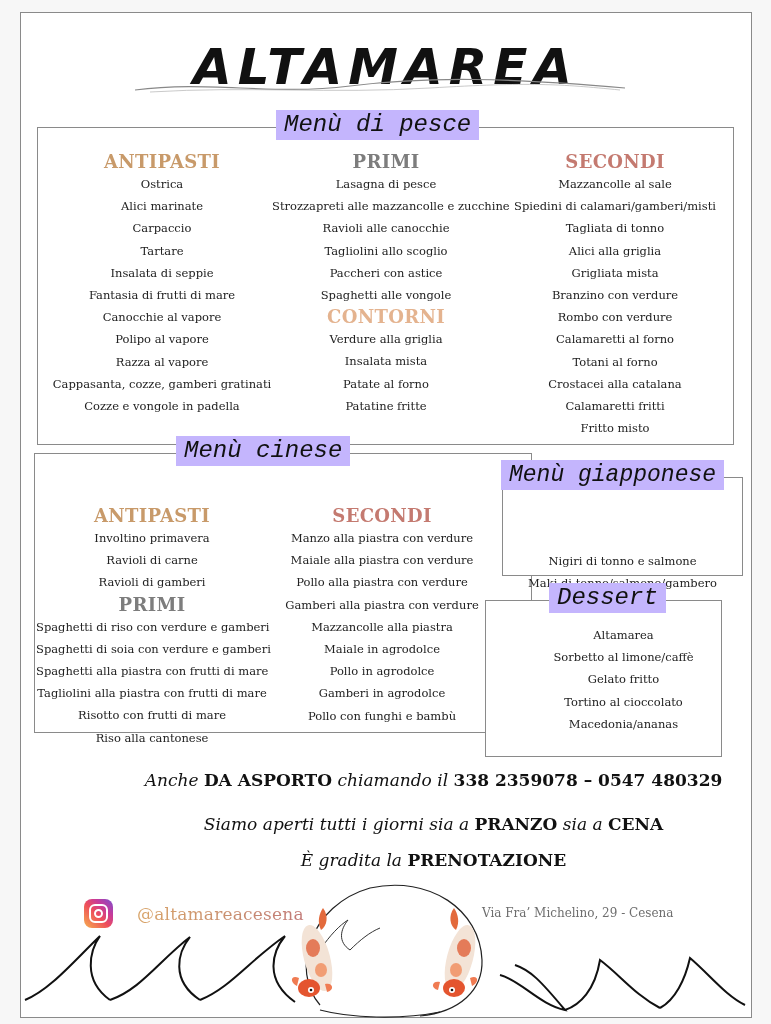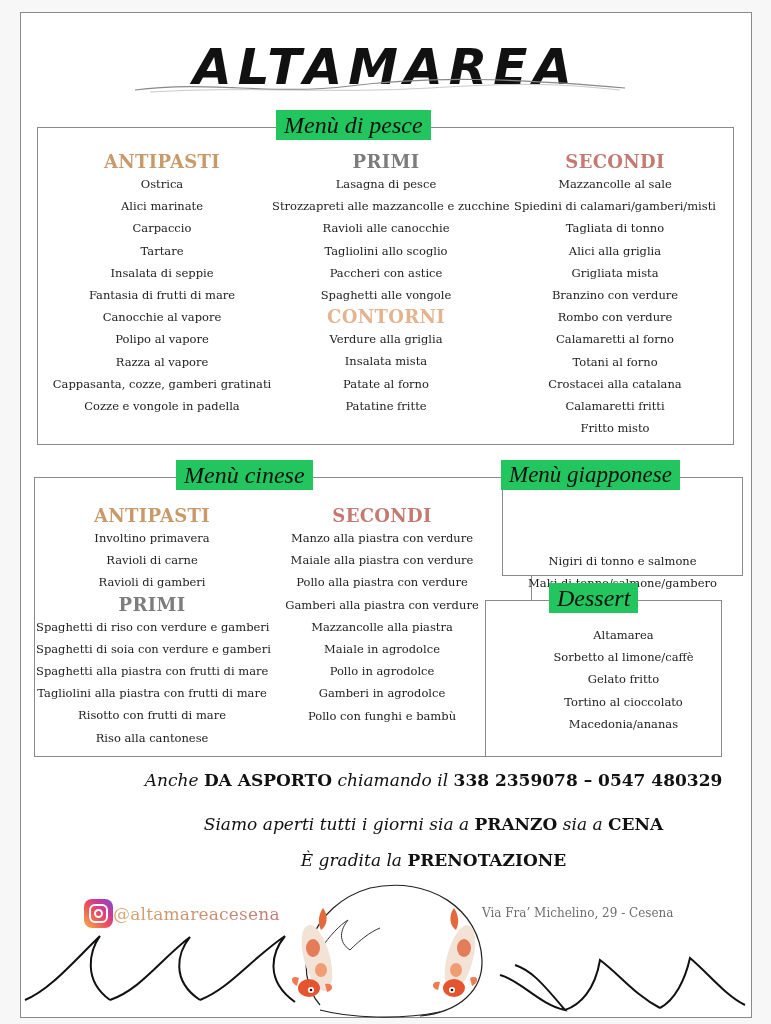--- a/index.html
+++ b/index.html
@@ -14,22 +14,22 @@
     position: absolute; left: 0; top: 38px; width: 771px; text-align: center;
     font-family: "DejaVu Sans", sans-serif; font-size: 50px; letter-spacing: 6px;
     font-style: italic; font-weight: bold; color: #111;
   }
   .brand-swoosh { position: absolute; left: 130px; top: 76px; width: 500px; height: 20px; }
 
   .box {
     position: absolute; border: 1.3px solid #8a8a8a; background: #fff;
   }
   .box-title {
-    position: absolute; top: -18px; background: #22c55e; padding: 0 8px;
-    font-family: Liberation Serif, serif; font-style: italic; font-size: 24px; color: #111;
+    position: absolute; top: -18px; background: #c4b5fd; padding: 0 8px;
+    font-family: Liberation Mono, monospace; font-style: italic; font-size: 24px; color: #111;
     line-height: 30px; white-space: nowrap;
   }
   .col {
     position: absolute; text-align: center;
     font-size: 11.5px; line-height: 22.2px; color: #222;
   }
   .col .item { display: block; white-space: nowrap; }
   .heading {
     display: block; font-weight: bold; 
     font-size: 18px; line-height: 22px; letter-spacing: 0.3px;
@@ -40,21 +40,21 @@
   .h-contorni { color: #e4b38f; }
 
   .info {
     position: absolute; left: 0; width: 771px; text-align: center;
     font-size: 17px; color: #111; white-space: nowrap; margin-left: 48px;
   }
   .info i { font-style: italic; font-weight: normal; }
   .info b { font-weight: bold; }
 
   .insta {
-    position: absolute; left: 84px; top: 899px; display: flex; align-items: center; gap: 0;
+    position: absolute; left: 84px; top: 899px; display: flex; align-items: center; gap: 24px;
   }
   .insta-icon {
     width: 29px; height: 29px; border-radius: 8px;
     background: linear-gradient(45deg, #f6b04f 0%, #ee4e5a 45%, #c73a9a 70%, #7a4fcf 100%);
     position: relative;
   }
   .insta-icon::before {
     content: ""; position: absolute; left: 5px; top: 5px; width: 19px; height: 19px;
     border: 2.3px solid #fff; border-radius: 6px; box-sizing: border-box;
   }
@@ -126,21 +126,21 @@
   <span class="item">Grigliata mista</span>
   <span class="item">Branzino con verdure</span>
   <span class="item">Rombo con verdure</span>
   <span class="item">Calamaretti al forno</span>
   <span class="item">Totani al forno</span>
   <span class="item">Crostacei alla catalana</span>
   <span class="item">Calamaretti fritti</span>
   <span class="item">Fritto misto</span>
 </div>
 
-<div class="box" style="left:34px; top:477px; width:498px; height:280px;">
+<div class="box" style="left:34px; top:453px; width:498px; height:280px;">
   <div class="box-title" style="left:141px;">Menù cinese</div>
 </div>
 
 <div class="col" style="left:36px; top:505px; width:232px;">
   <span class="heading h-antipasti">ANTIPASTI</span>
   <span class="item">Involtino primavera</span>
   <span class="item">Ravioli di carne</span>
   <span class="item">Ravioli di gamberi</span>
   <span class="heading h-primi">PRIMI</span>
   <span class="item">Spaghetti di riso con verdure e gamberi</span>

